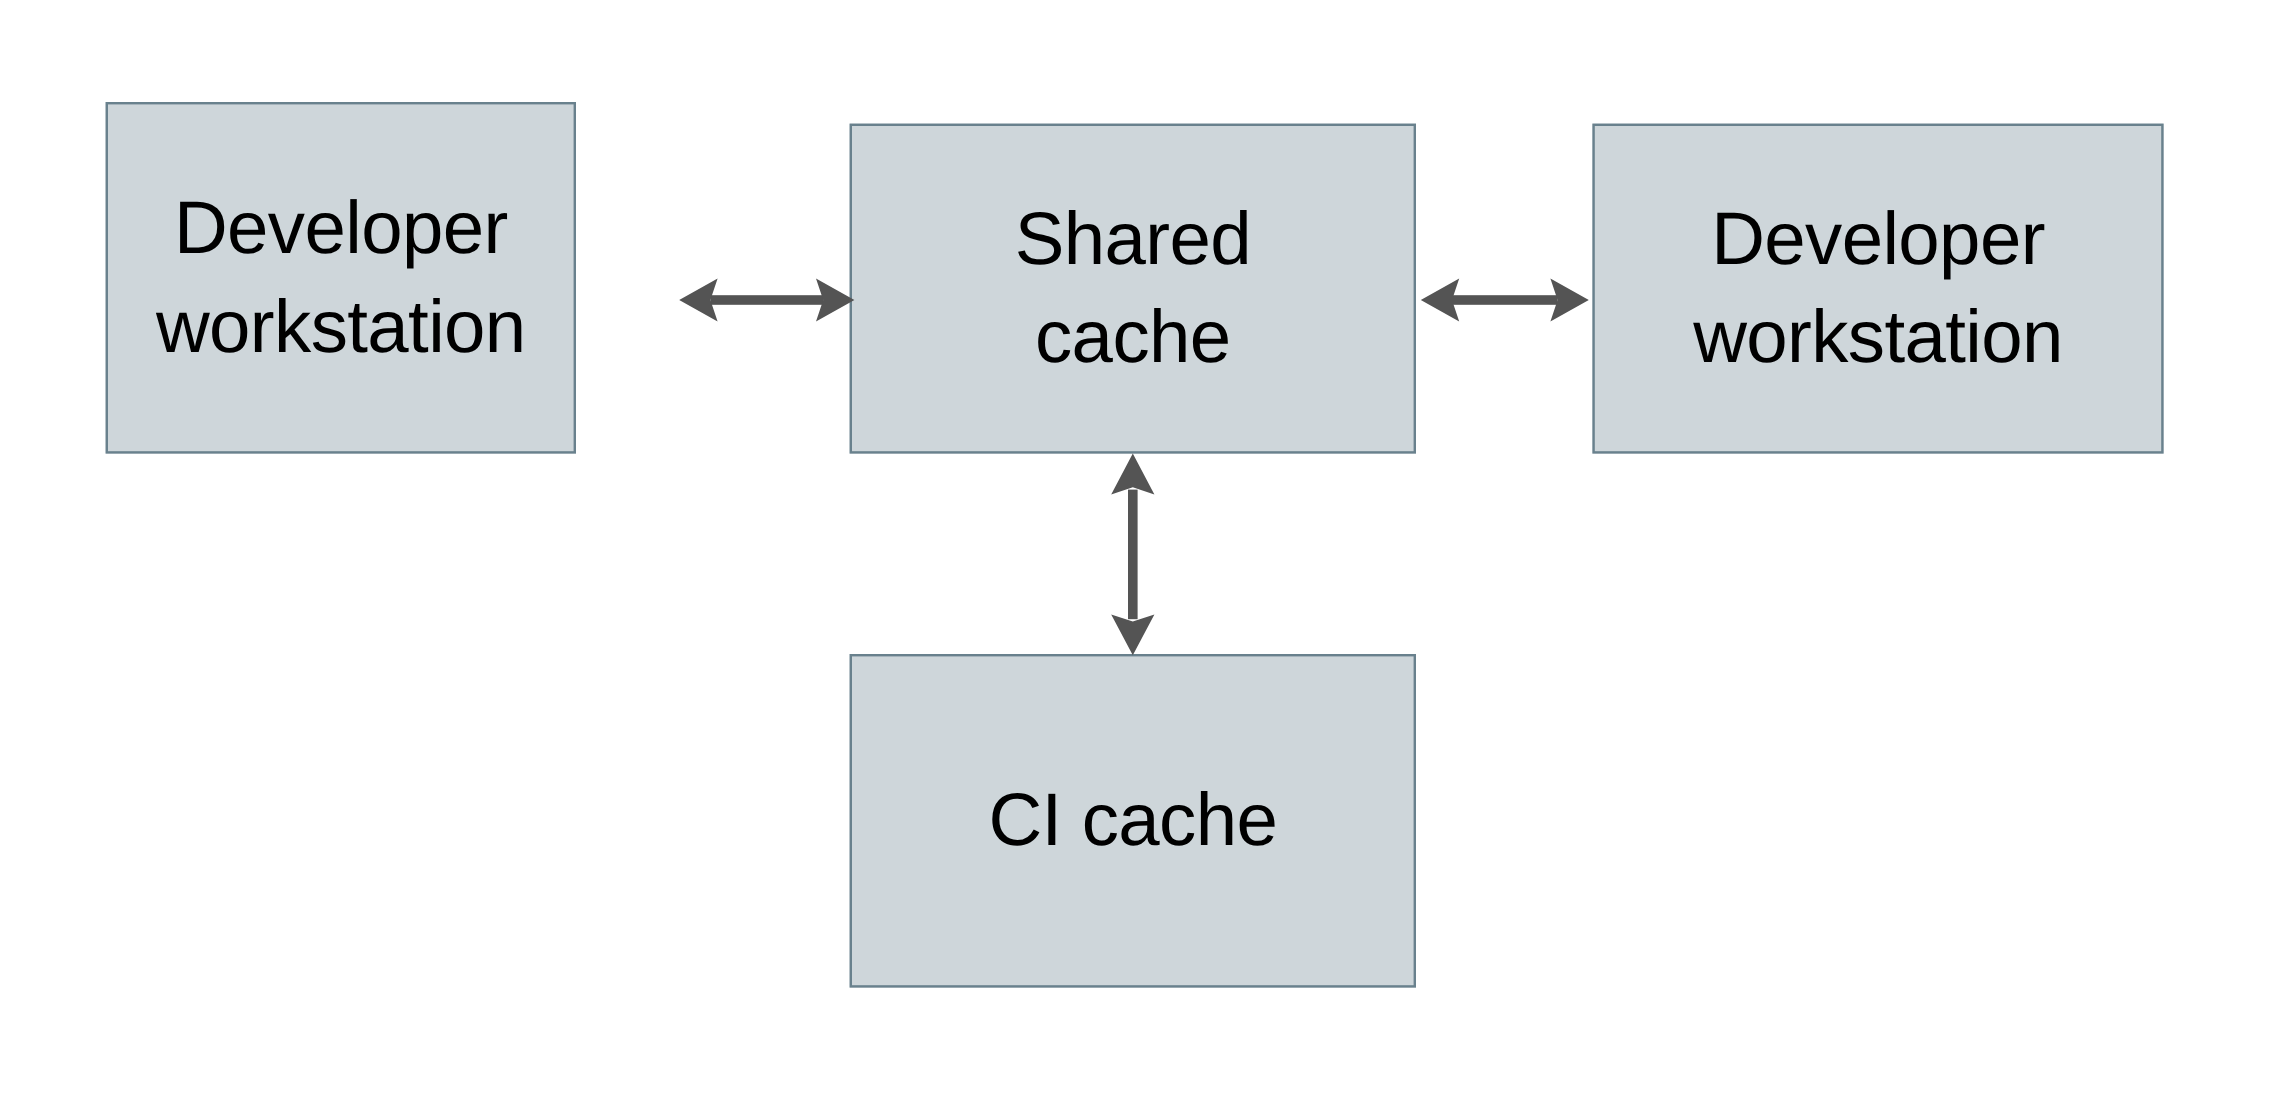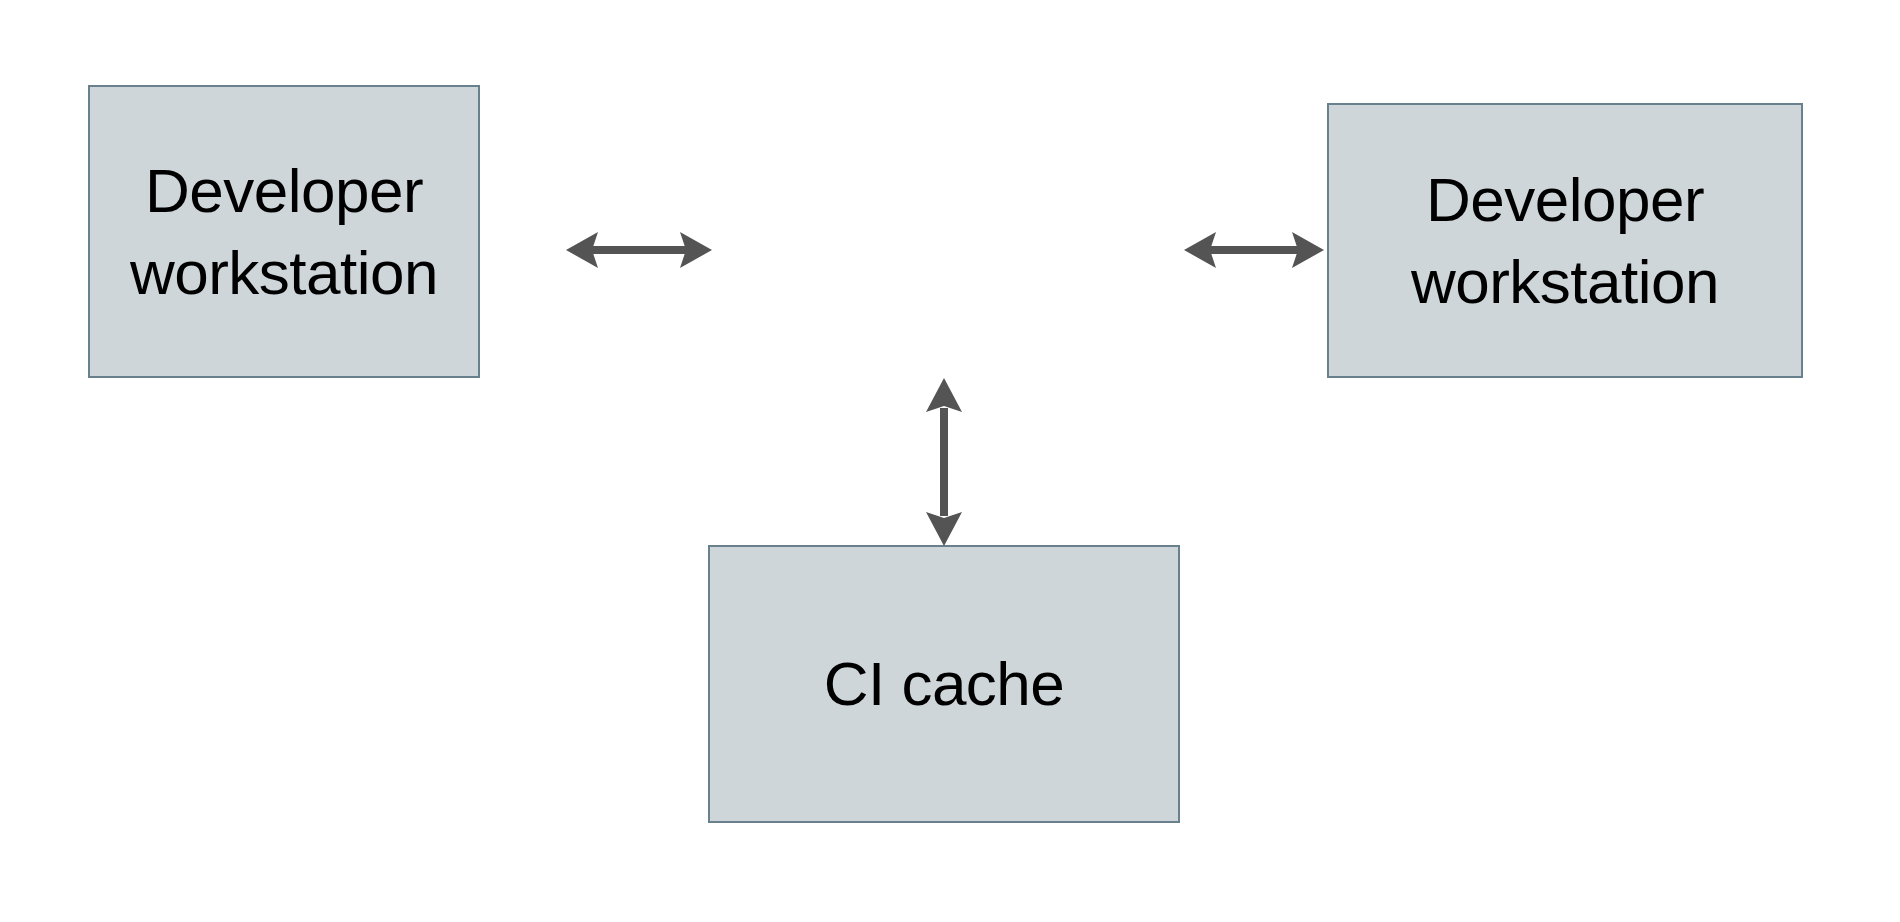--- a/index.html
+++ b/index.html
@@ -49,20 +49,24 @@
 </head>
 <body>
 
 <div id="canvas">
 
   <div class="node" style="left:88px; top:85px; width:392px; height:293px;">
     <div class="node-label">Developer
 workstation</div>
   </div>
 
+  <div class="node" style="left:708px; top:103px; width:472px; height:275px;">
+    <div class="node-label">Shared
+cache</div>
+  </div>
 
   <div class="node" style="left:1327px; top:103px; width:476px; height:275px;">
     <div class="node-label">Developer
 workstation</div>
   </div>
 
   <div class="node" style="left:708px; top:545px; width:472px; height:278px;">
     <div class="node-label">CI cache</div>
   </div>
 

